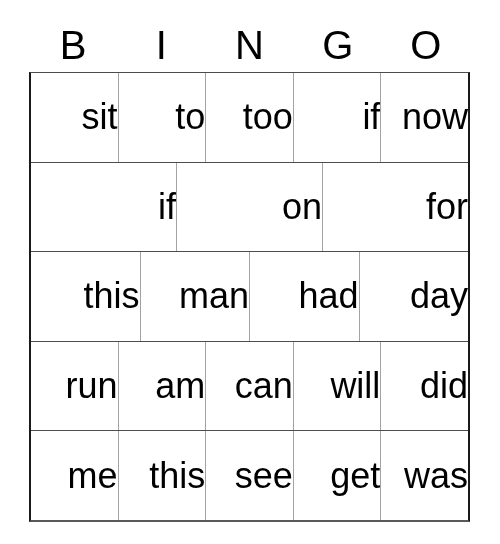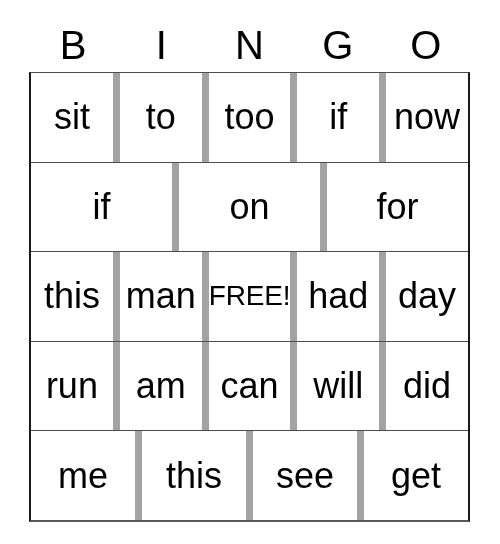--- a/index.html
+++ b/index.html
@@ -54,27 +54,27 @@
     height: 88.6px;
   }
   .grid-row + .grid-row {
     border-top: 1px solid #4d4d4d;
   }
   .cell {
     flex: 1 1 0;
     min-width: 0;
     display: flex;
     align-items: center;
-    justify-content: center;
+    justify-content: flex-end;
     box-sizing: border-box;
     background: #ffffff;
     overflow: hidden;
   }
   .cell + .cell {
-    border-left: 7px solid #a3a3a3;
+    border-left: 1px solid #a3a3a3;
   }
   .cell-text {
     font-size: 36px;
     line-height: 1;
     white-space: nowrap;
     color: #000000;
     display: block;
   }
   
   .cell.free .cell-text {
@@ -137,23 +137,20 @@
       </div>
     </div>
 
     <div class="grid-row">
       <div class="cell">
         <span class="cell-text">this</span>
       </div>
       <div class="cell">
         <span class="cell-text">man</span>
       </div>
-      <div class="cell free">
-        <span class="cell-text">FREE!</span>
-      </div>
       <div class="cell">
         <span class="cell-text">had</span>
       </div>
       <div class="cell">
         <span class="cell-text">day</span>
       </div>
     </div>
 
     <div class="grid-row">
       <div class="cell">
@@ -179,16 +176,19 @@
       </div>
       <div class="cell">
         <span class="cell-text">this</span>
       </div>
       <div class="cell">
         <span class="cell-text">see</span>
       </div>
       <div class="cell">
         <span class="cell-text">get</span>
       </div>
+      <div class="cell">
+        <span class="cell-text">was</span>
+      </div>
     </div>
 
   </div>
 </div>
 
 </body></html>

